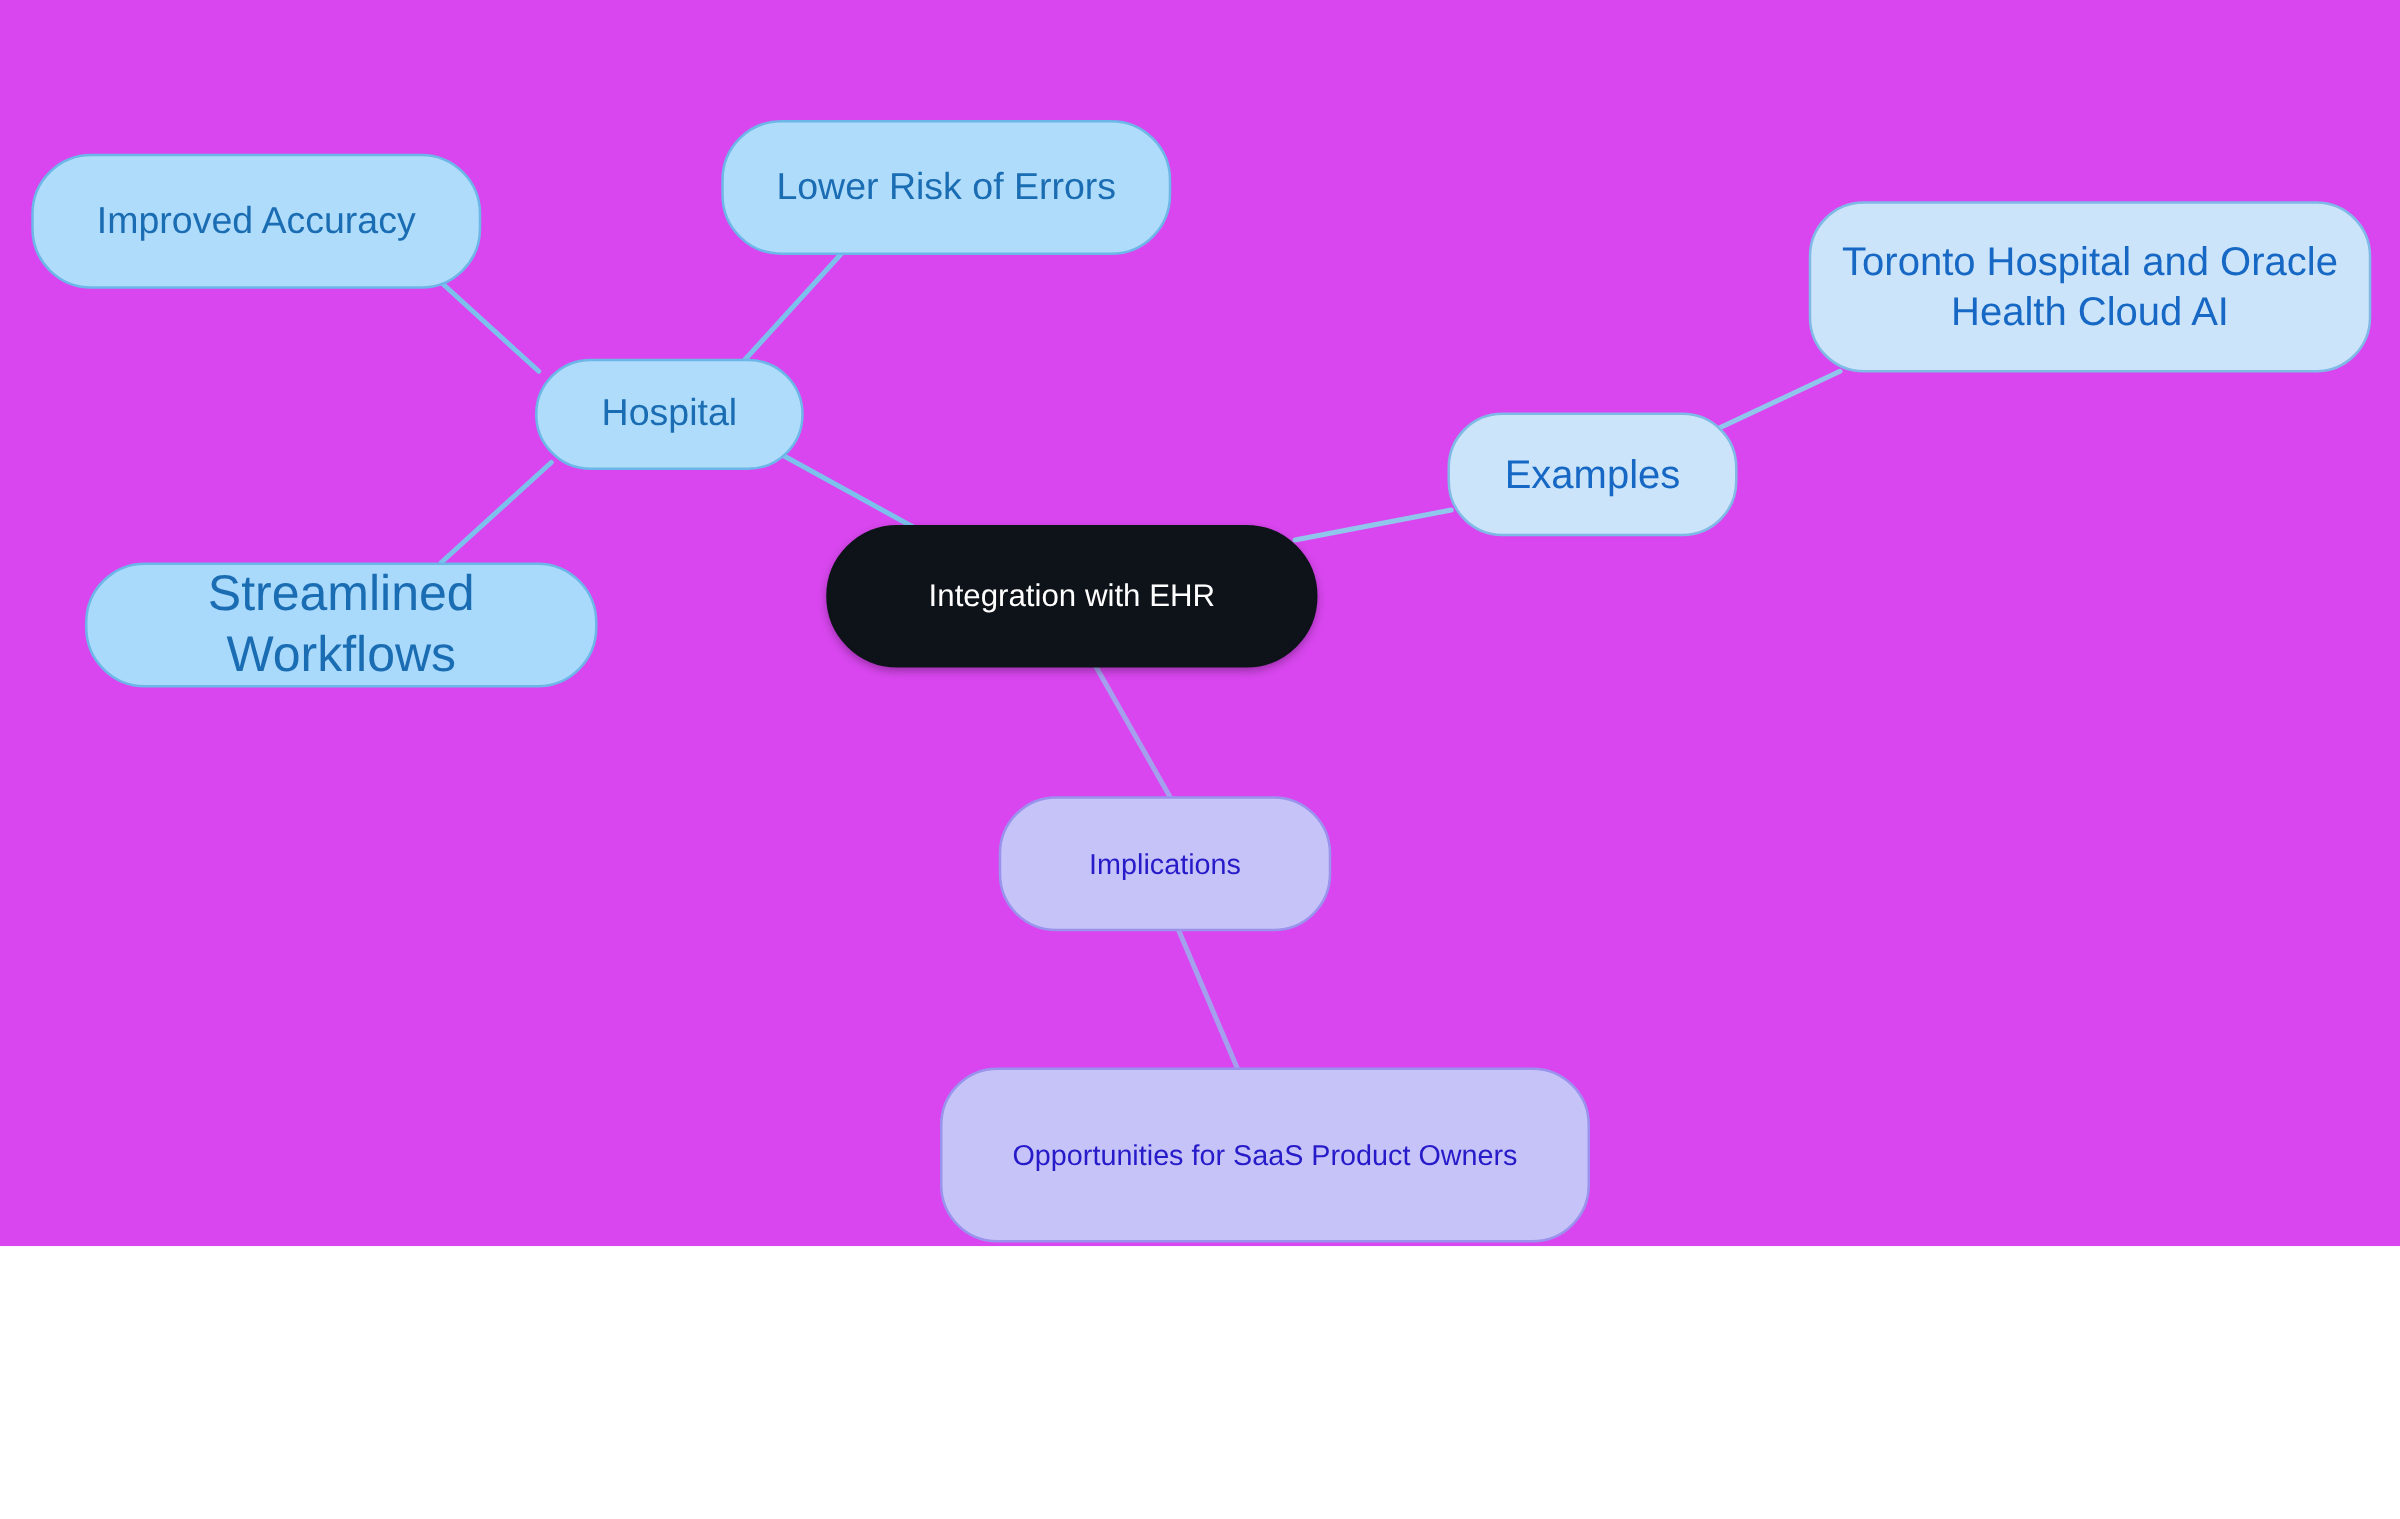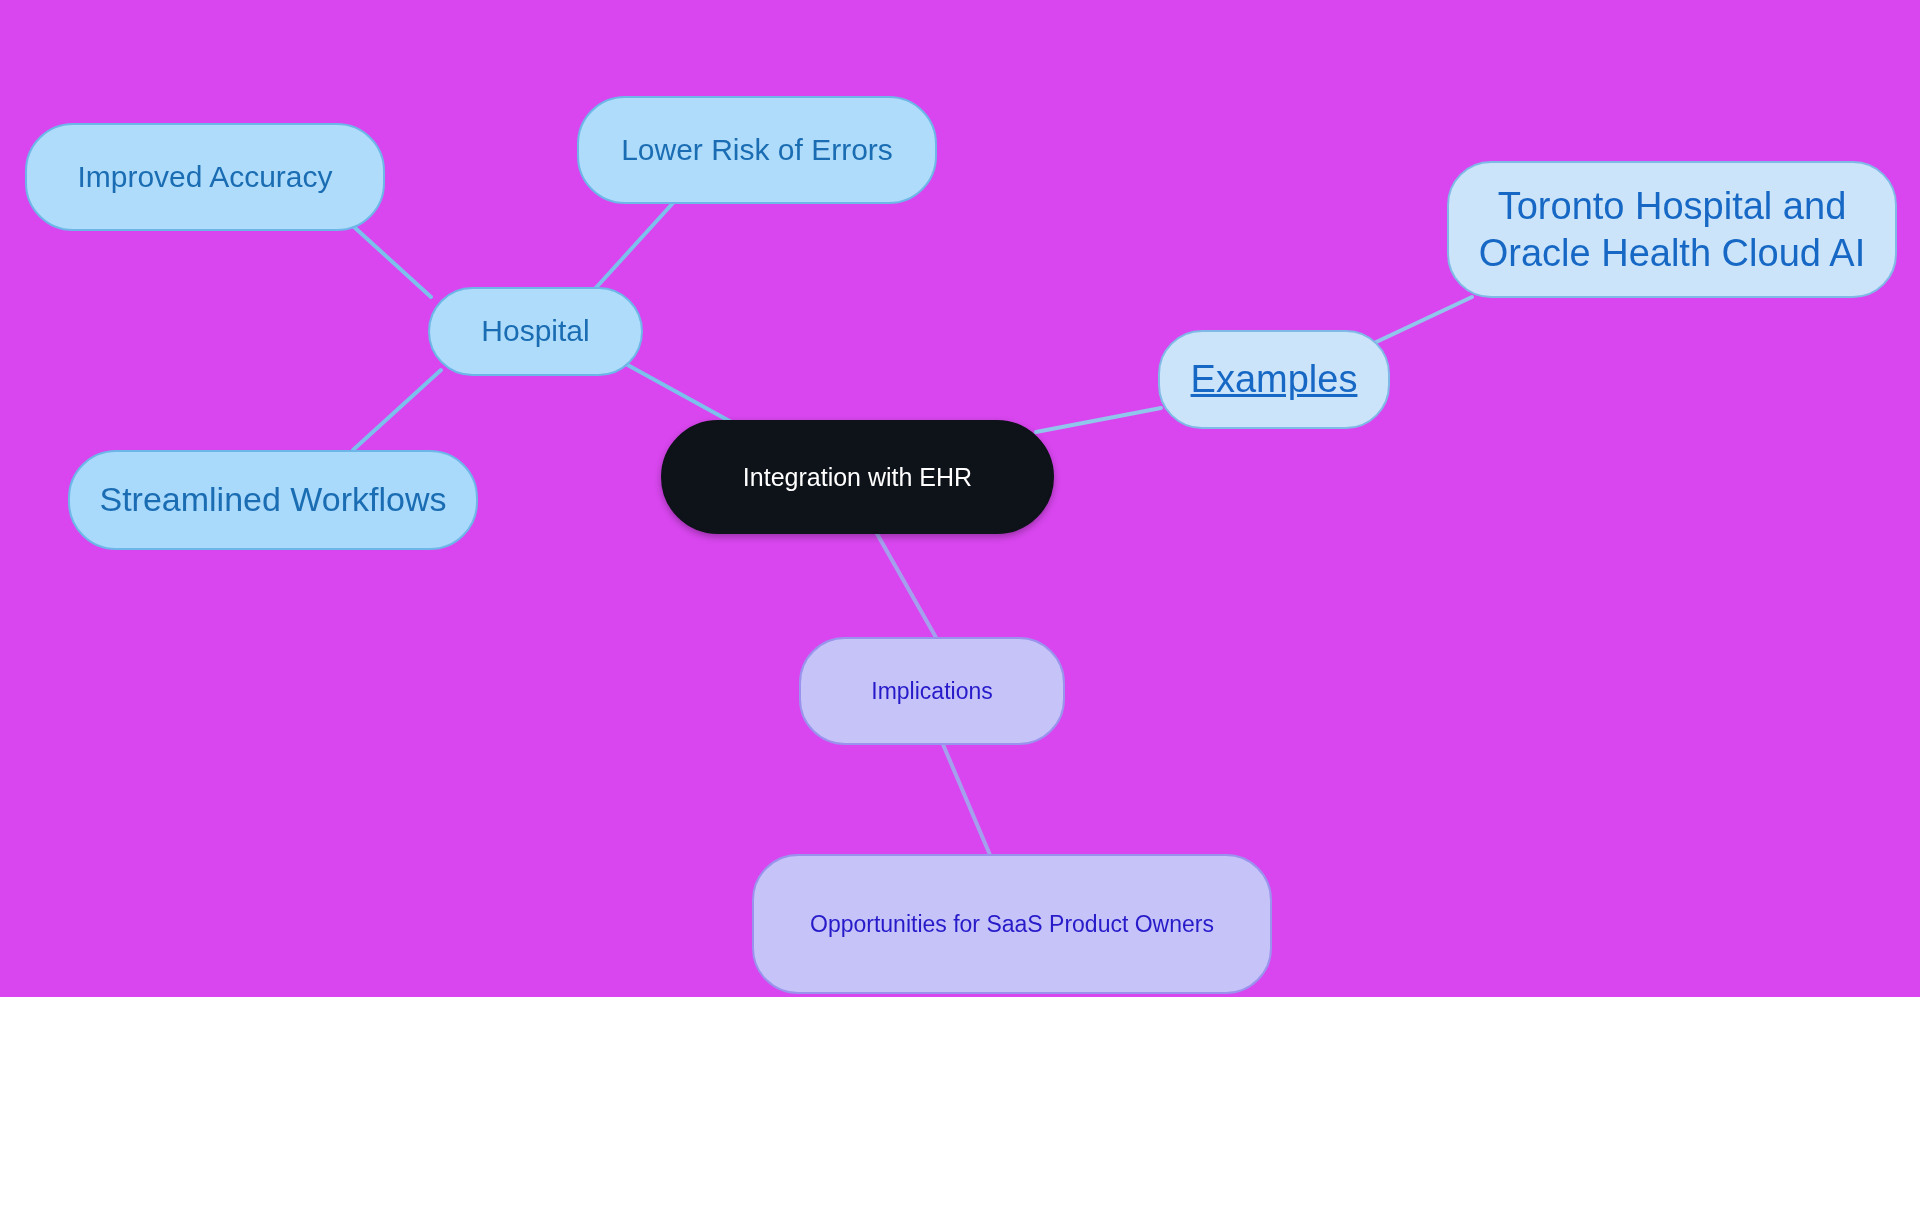--- a/index.html
+++ b/index.html
@@ -61,46 +61,46 @@
     border-color: #6cb6e8;
     color: #1a6db3;
     border-radius: 48px;
     font-size: 30px;
   }
   .node-blue-light {
     background: #cbe4fa;
     border-color: #7fb9e6;
     color: #1668c4;
     border-radius: 44px;
-    font-size: 38px;
+    font-size: 32px;
   }
   .node-blue-mid {
     background: #a9d9fb;
     border-color: #6cb6e8;
     color: #1a6db3;
     border-radius: 48px;
-    font-size: 34px;
+    font-size: 40px;
   }
 
   
   .node-purple {
     background: #c6c3f8;
     border-color: #9a93ee;
     color: #261ac9;
     border-radius: 46px;
     font-size: 23px;
   }
 
   
   #node-improved-accuracy { left: 25px;   top: 123px; width: 360px; height: 108px; }
   #node-lower-risk        { left: 577px;  top: 96px;  width: 360px; height: 108px; text-align: center; }
   #node-benefits          { left: 428px;  top: 287px; width: 215px; height: 89px;  }
   #node-streamlined       { left: 68px;   top: 450px; width: 410px; height: 100px; }
   #node-root              { left: 661px;  top: 420px; width: 393px; height: 114px; }
-  #node-examples          { left: 1158px; top: 330px; width: 232px; height: 99px; text-decoration: underline;  }
+  #node-examples          { left: 1158px; top: 330px; width: 232px; height: 99px;  }
   #node-toronto           { left: 1447px; top: 161px; width: 450px; height: 137px; }
   #node-implications      { left: 799px;  top: 637px; width: 266px; height: 108px; }
   #node-opportunities     { left: 752px;  top: 854px; width: 520px; height: 140px; }
 
   
   #brand-logo {
     position: absolute;
     left: 1790px;
     top: 1115px;
     width: 86px;

